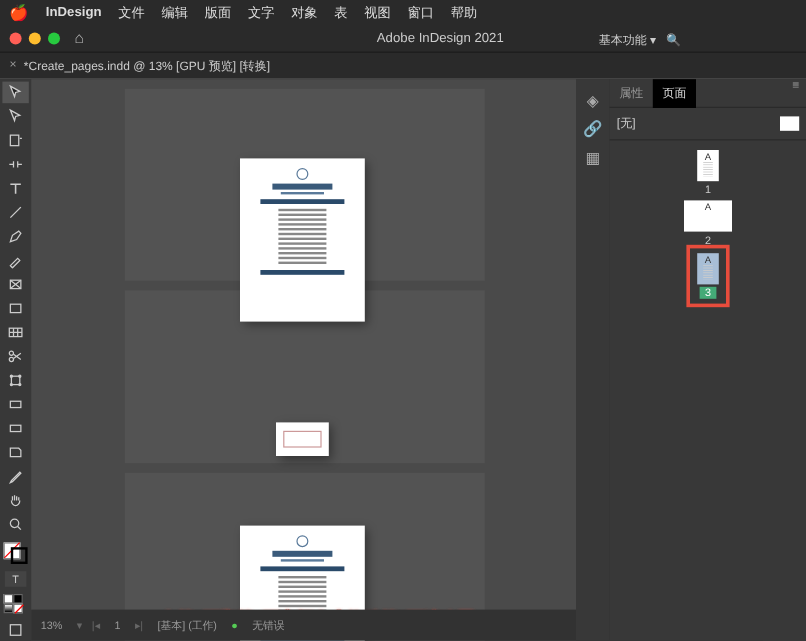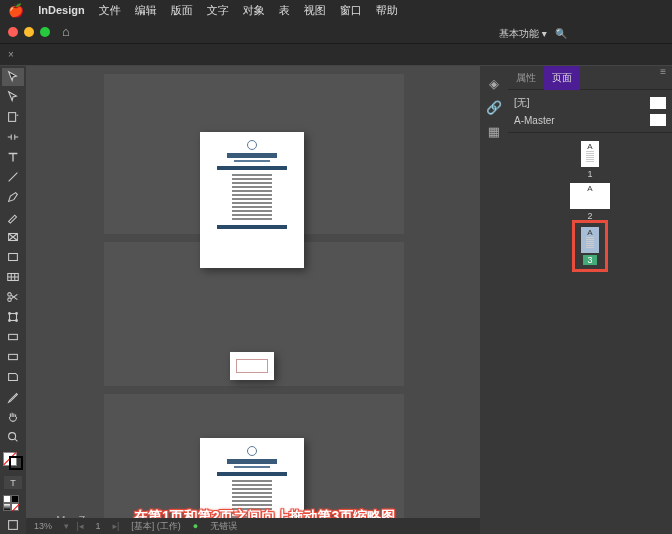--- a/index.html
+++ b/index.html
@@ -46,40 +46,40 @@
 .pc-logo { width: 10px; height: 10px; border: 1px solid #5a7a9a; border-radius: 50%; margin-bottom: 3px; }
 .pc-title { width: 50px; height: 5px; background: #3a5a7a; margin-bottom: 2px; }
 .pc-subtitle { width: 36px; height: 2px; background: #5a7a9a; margin-bottom: 4px; }
 .pc-bar { width: 70px; height: 4px; background: #2a4a6a; margin-bottom: 4px; }
 .pc-line { width: 40px; height: 1.5px; background: #888; margin-bottom: 2.5px; }
 .right-strip { width: 28px; background: #383838; display: flex; flex-direction: column; align-items: center; gap: 6px; padding-top: 8px; }
 .rs-icon { width: 18px; height: 18px; display: flex; align-items: center; justify-content: center; color: #aaa; font-size: 13px; }
 .panels { width: 164px; background: #383838; display: flex; flex-direction: column; }
 .panel-tabs { display: flex; height: 24px; border-bottom: 1px solid #2a2a2a; font-size: 10px; }
 .ptab { padding: 12px 8px; display: flex; align-items: center; color: #999; cursor: pointer; }
-.ptab.active { background: #4c1d95; color: #ddd; }
+.ptab.active { background: #000000; color: #ddd; }
 .ptab-menu { margin-left: auto; padding: 0 6px; color: #999; }
 .masters { padding: 4px 6px; border-bottom: 1px solid #2a2a2a; }
 .master-row { display: flex; align-items: center; justify-content: space-between; font-size: 10px; color: #ccc; padding: 2px 0; }
 .master-thumb { width: 16px; height: 12px; background: #fff; }
 .pages-area { flex: 1; padding: 8px; display: flex; flex-direction: column; align-items: center; gap: 4px; }
 .pg-thumb-wrap { display: flex; flex-direction: column; align-items: center; gap: 2px; }
 .pg-thumb { background: #fff; display: flex; align-items: center; justify-content: center; font-size: 9px; color: #333; position: relative; }
 .pg-thumb.t1 { width: 18px; height: 26px; }
 .pg-thumb.t2 { width: 40px; height: 26px; }
 .pg-thumb.t3 { width: 18px; height: 26px; background: #a8bed6; }
 .pg-letter { position: absolute; top: 1px; font-size: 8px; }
 .pg-content-mini { width: 8px; height: 12px; background: linear-gradient(#ccc 50%, transparent 50%); background-size: 100% 2px; margin-top: 6px; }
 .pg-num { font-size: 9px; color: #ccc; }
 .pg-highlight { outline: 3px solid #e74c3c; outline-offset: 2px; padding: 2px 4px; }
 .pg-highlight .pg-num { background: #4a7; color: #fff; padding: 0 4px; }
 .panel-footer { height: 22px; border-top: 1px solid #2a2a2a; display: flex; align-items: center; justify-content: space-between; padding: 0 6px; font-size: 9px; color: #aaa; }
 .pf-icons { display: flex; gap: 6px; }
 .pf-icon { width: 12px; height: 12px; display: flex; align-items: center; justify-content: center; font-size: 10px; }
-.status-bar { position: absolute; bottom: 0; left: 26px; right: 192px; height: 16px; background: #323232; display: flex; align-items: center; font-size: 9px; color: #999; gap: 8px; padding: 0 4px; }
+.status-bar { position: absolute; bottom: 0; left: 26px; right: 192px; height: 26px; background: #323232; display: flex; align-items: center; font-size: 9px; color: #999; gap: 8px; padding: 0 4px; }
 .sb-item { padding: 0 4px; }
 .annotation { position: absolute; bottom: 8px; left: 108px; font-size: 14px; font-weight: bold; color: #fff; text-shadow: 0 0 3px #e74c3c, 0 0 3px #e74c3c, -1px -1px 0 #e74c3c, 1px -1px 0 #e74c3c, -1px 1px 0 #e74c3c, 1px 1px 0 #e74c3c; }
 .watermark { position: absolute; bottom: 8px; left: 2px; font-size: 11px; color: rgba(255,255,255,0.5); letter-spacing: 0.5px; }
 </style>
 </head>
 <body>
 
 <div class="menubar">
   <span class="apple-logo">🍎</span>
   <span style="font-weight:600">InDesign</span>
@@ -94,29 +94,31 @@
   <span>帮助</span>
 </div>
 
 <div class="titlebar">
   <div class="traffic">
     <div class="traffic-btn tb-red"></div>
     <div class="traffic-btn tb-yellow"></div>
     <div class="traffic-btn tb-green"></div>
   </div>
   <span class="home-icon">⌂</span>
+  <span class="titlebar-title">Adobe InDesign 2021</span>
 </div>
 
 <div class="workspace-bar">
   <span>基本功能</span> ▾
   <span class="ws-search">🔍</span>
 </div>
 
 <div class="document-tab">
   <span class="doc-close">×</span>
+  <span>*Create_pages.indd @ 13% [GPU 预览] [转换]</span>
 </div>
 
 <div class="main-area">
   <div class="tool-panel">
     <div class="tool active">
         <svg viewBox="0 0 16 16">
           <path d="M3 2l9 5-4 1-1 4z" fill="#222" stroke="#ccc"></path>
         </svg>
       </div>
     <div class="tool">
@@ -302,24 +304,20 @@
     <div class="panel-tabs">
       <div class="ptab">属性</div>
       <div class="ptab active">页面</div>
       <div class="ptab-menu">≡</div>
     </div>
     <div class="masters">
       <div class="master-row">
         <span>[无]</span>
         <div class="master-thumb"></div>
       </div>
-      <div class="master-row">
-        <span>A-Master</span>
-        <div class="master-thumb"></div>
-      </div>
     </div>
     <div class="pages-area">
       <div class="pg-thumb-wrap">
         <div class="pg-thumb t1">
             <span class="pg-letter">A</span>
             <div class="pg-content-mini"></div>
           </div>
         <span class="pg-num">1</span>
       </div>
       <div class="pg-thumb-wrap">

